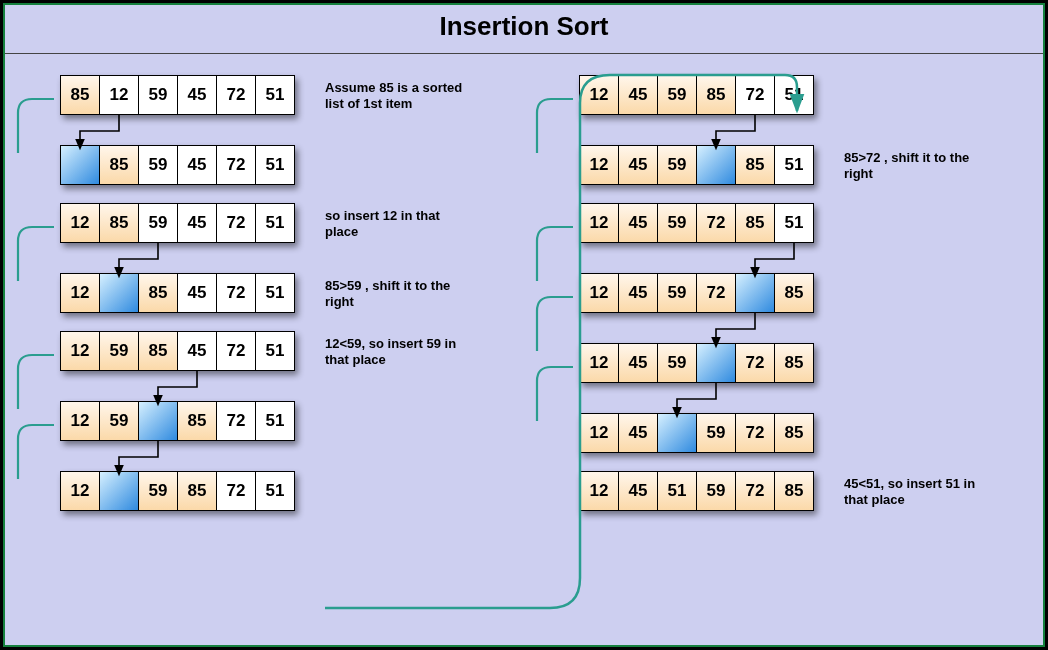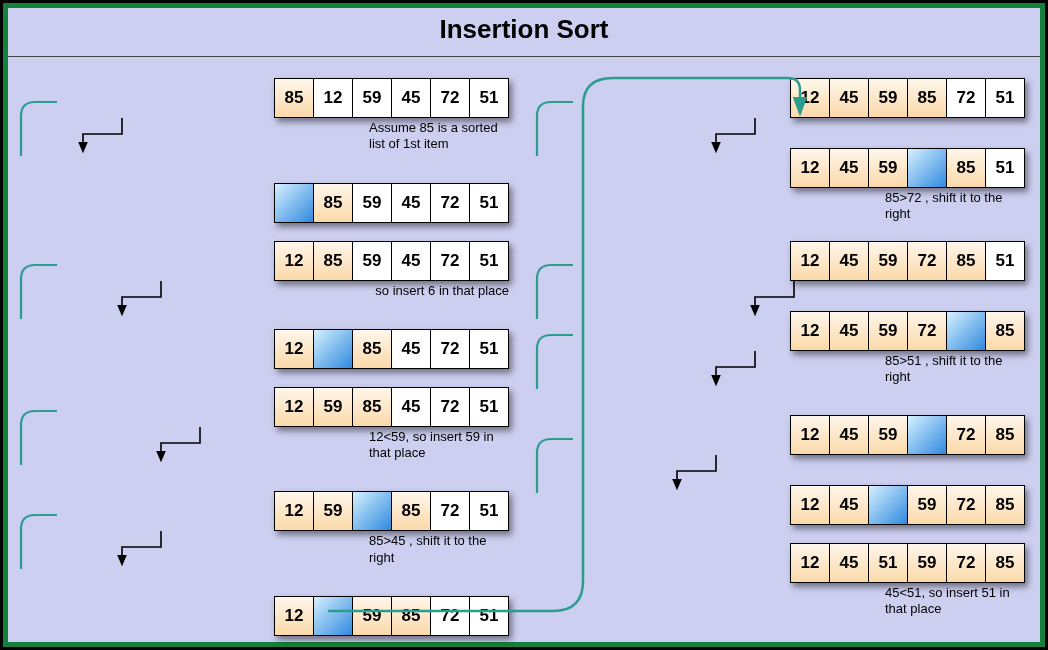--- a/index.html
+++ b/index.html
@@ -1,45 +1,44 @@
 <!DOCTYPE html>
 <html><head>
 <meta charset="utf-8">
 <style>
   html,body{margin:0;padding:0;background:#000;font-family:Arial,Helvetica,sans-serif;}
   .frame{
     position:relative;
     margin:3px auto;
     width:1042px;height:644px;
     background:#cdcff0;
-    border:5px solid #15803d;
+    border:2px solid #15803d;
     box-sizing:border-box;
   }
   .title{
     position:absolute;top:6px;left:0;width:100%;
     text-align:center;font-size:26px;font-weight:bold;
   }
   .divider{
     position:absolute;top:48px;left:0;width:100%;
     border-top:1px solid #444;
   }
   .columns{
     position:absolute;top:70px;left:0;right:0;bottom:10px;
     display:flex;
   }
   .col{
     flex:1;
     display:flex;flex-direction:column;
     padding:0 15px 0 55px;
   }
   .step{
-    display:flex;align-items:flex-end;
+    display:flex;align-items:center;
     margin-bottom:30px;
     position:relative;
-    flex-direction:column;
   }
   .step.tight{margin-bottom:18px;}
   .row{
     display:flex;
     filter: drop-shadow(3px 4px 3px rgba(0,0,0,.45));
   }
   .cell{
     width:40px;height:40px;
     border:1px solid #000;
     box-sizing:border-box;
@@ -51,21 +50,21 @@
   .cell:first-child{margin-left:0;}
   .cell.sorted{
     background:linear-gradient(to bottom,#fff6eb,#fbd9a9);
   }
   .cell.blue{
     background:linear-gradient(135deg,#d6f0ff 0%,#2f8adf 100%);
   }
   .desc{
     margin-left:30px;
     font-size:13px;
-    font-weight:normal;
+    font-weight:bold;
     line-height:1.25;
     max-width:140px;
     margin-top:2px;
   }
   
   .loopback{
     position:absolute;
     left:-46px;
     top:22px;
     width:40px;
@@ -143,21 +142,21 @@
         </div>
         <div class="step">
           <div class="row">
             <div class="cell sorted">12</div>
             <div class="cell sorted">85</div>
             <div class="cell">59</div>
             <div class="cell">45</div>
             <div class="cell">72</div>
             <div class="cell">51</div>
           </div>
-          <div class="desc">so insert 6 in that place</div>
+          <div class="desc">so insert 12 in that place</div>
           <svg class="loopback" width="46" height="80">
             <defs>
               <marker id="thleft_steps2" markerWidth="8" markerHeight="8" refX="6" refY="3" orient="auto">
                 <path d="M0,0 L7,3 L0,6 Z" fill="#2a9d8f"></path>
               </marker>
             </defs>
       <path d="M 40 2 L 18 2 Q 4 2 4 16 L 4 56 Q 4 70 18 70 L 40 70" fill="none" stroke="#2a9d8f" stroke-width="2.2" marker-end="url(#thleft_steps2)"></path>
           </svg>
           <svg class="downarrow" style="left:47px" width="63" height="36">
             <defs>
@@ -170,20 +169,21 @@
         </div>
         <div class="step tight">
           <div class="row">
             <div class="cell sorted">12</div>
             <div class="cell blue"></div>
             <div class="cell sorted">85</div>
             <div class="cell">45</div>
             <div class="cell">72</div>
             <div class="cell">51</div>
           </div>
+          <div class="desc">85&gt;59 , shift it to the right</div>
         </div>
         <div class="step">
           <div class="row">
             <div class="cell sorted">12</div>
             <div class="cell sorted">59</div>
             <div class="cell sorted">85</div>
             <div class="cell">45</div>
             <div class="cell">72</div>
             <div class="cell">51</div>
           </div>
@@ -207,21 +207,20 @@
         </div>
         <div class="step">
           <div class="row">
             <div class="cell sorted">12</div>
             <div class="cell sorted">59</div>
             <div class="cell blue"></div>
             <div class="cell sorted">85</div>
             <div class="cell">72</div>
             <div class="cell">51</div>
           </div>
-          <div class="desc">85&gt;45 , shift it to the right</div>
           <svg class="loopback" width="46" height="80">
             <defs>
               <marker id="thleft_steps5" markerWidth="8" markerHeight="8" refX="6" refY="3" orient="auto">
                 <path d="M0,0 L7,3 L0,6 Z" fill="#2a9d8f"></path>
               </marker>
             </defs>
       <path d="M 40 2 L 18 2 Q 4 2 4 16 L 4 56 Q 4 70 18 70 L 40 70" fill="none" stroke="#2a9d8f" stroke-width="2.2" marker-end="url(#thleft_steps5)"></path>
           </svg>
           <svg class="downarrow" style="left:47px" width="63" height="36">
             <defs>
@@ -309,21 +308,20 @@
         </div>
         <div class="step">
           <div class="row">
             <div class="cell sorted">12</div>
             <div class="cell sorted">45</div>
             <div class="cell sorted">59</div>
             <div class="cell sorted">72</div>
             <div class="cell blue"></div>
             <div class="cell sorted">85</div>
           </div>
-          <div class="desc">85&gt;51 , shift it to the right</div>
           <svg class="loopback" width="46" height="80">
             <defs>
               <marker id="thright_steps3" markerWidth="8" markerHeight="8" refX="6" refY="3" orient="auto">
                 <path d="M0,0 L7,3 L0,6 Z" fill="#2a9d8f"></path>
               </marker>
             </defs>
       <path d="M 40 2 L 18 2 Q 4 2 4 16 L 4 56 Q 4 70 18 70 L 40 70" fill="none" stroke="#2a9d8f" stroke-width="2.2" marker-end="url(#thright_steps3)"></path>
           </svg>
           <svg class="downarrow" style="left:125px" width="63" height="36">
             <defs>

